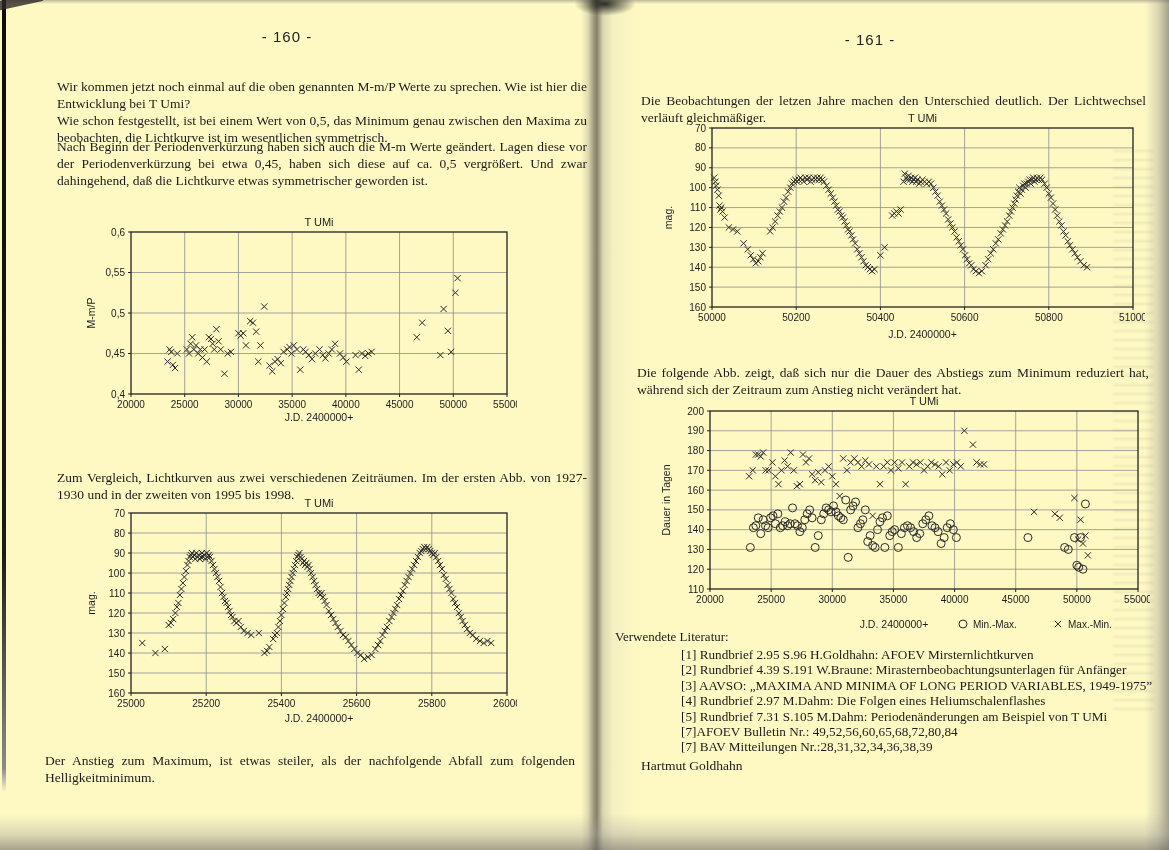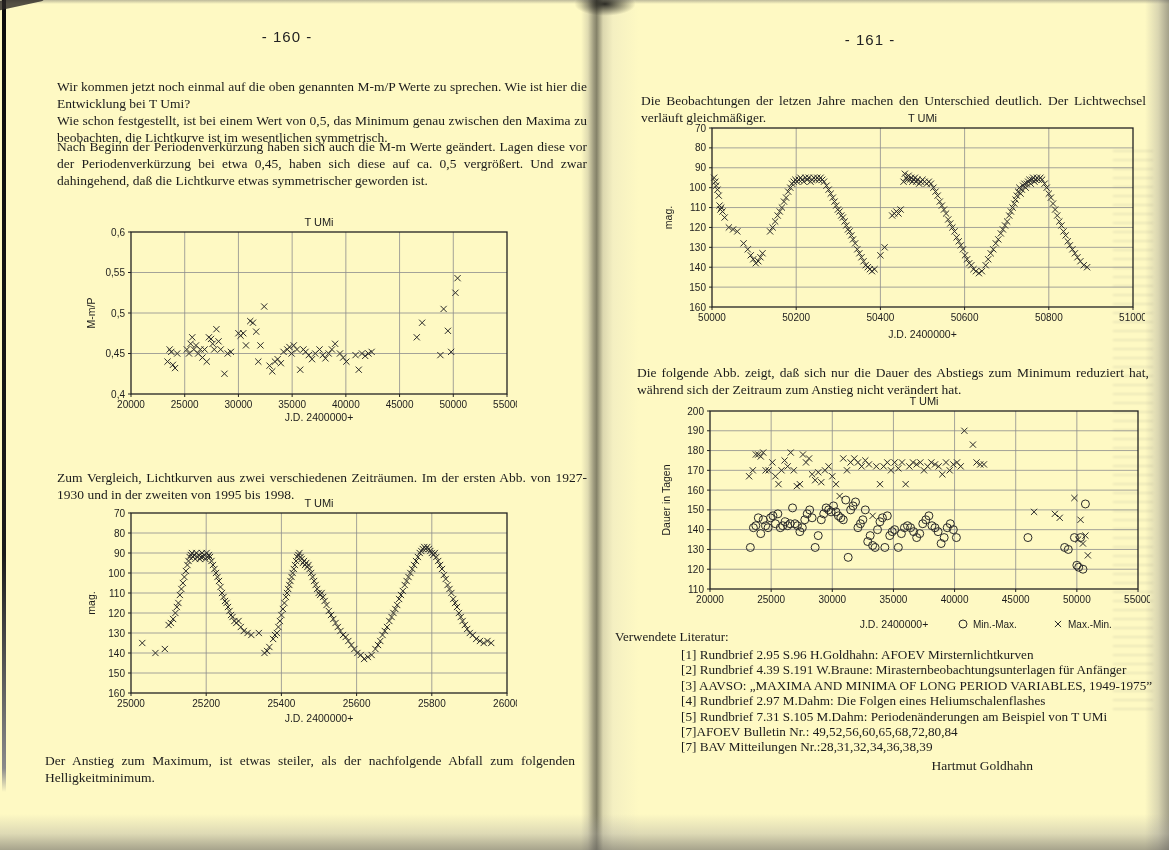--- a/index.html
+++ b/index.html
@@ -32,21 +32,21 @@
   .para{position:absolute;font-size:13.5px;line-height:17px;text-align:justify;}
   #pL1{left:57px;top:64px;width:530px;}
   #pL2{left:57px;top:98px;width:530px;}
   #pL3{left:57px;top:124px;width:530px;}
   #pL4{left:57px;top:455px;width:530px;}
   #pL5{left:45px;top:738px;width:530px;}
   #pR1{left:641px;top:78px;width:505px;}
   #pR2{left:637px;top:350px;width:512px;}
   .lit-heading{position:absolute;left:615px;top:629px;font-size:13px;}
   .lit-list{position:absolute;left:641px;top:647px;width:512px;font-size:13.2px;line-height:15.4px;margin-left:40px;}
-  .signature{position:absolute;left:641px;top:758px;width:392px;text-align:right;font-size:13.5px;}
+  .signature{position:absolute;left:641px;top:758px;width:392px;text-align:left;font-size:13.5px;}
   
   .chart{position:absolute;}
   #chart1{left:85px;top:216px;width:432px;height:212px;}
   #chart2{left:85px;top:497px;width:432px;height:232px;}
   #chart3{left:662px;top:112px;width:483px;height:233px;}
   #chart4{left:660px;top:395px;width:490px;height:240px;}
 </style>
 </head>
 <body>
 

